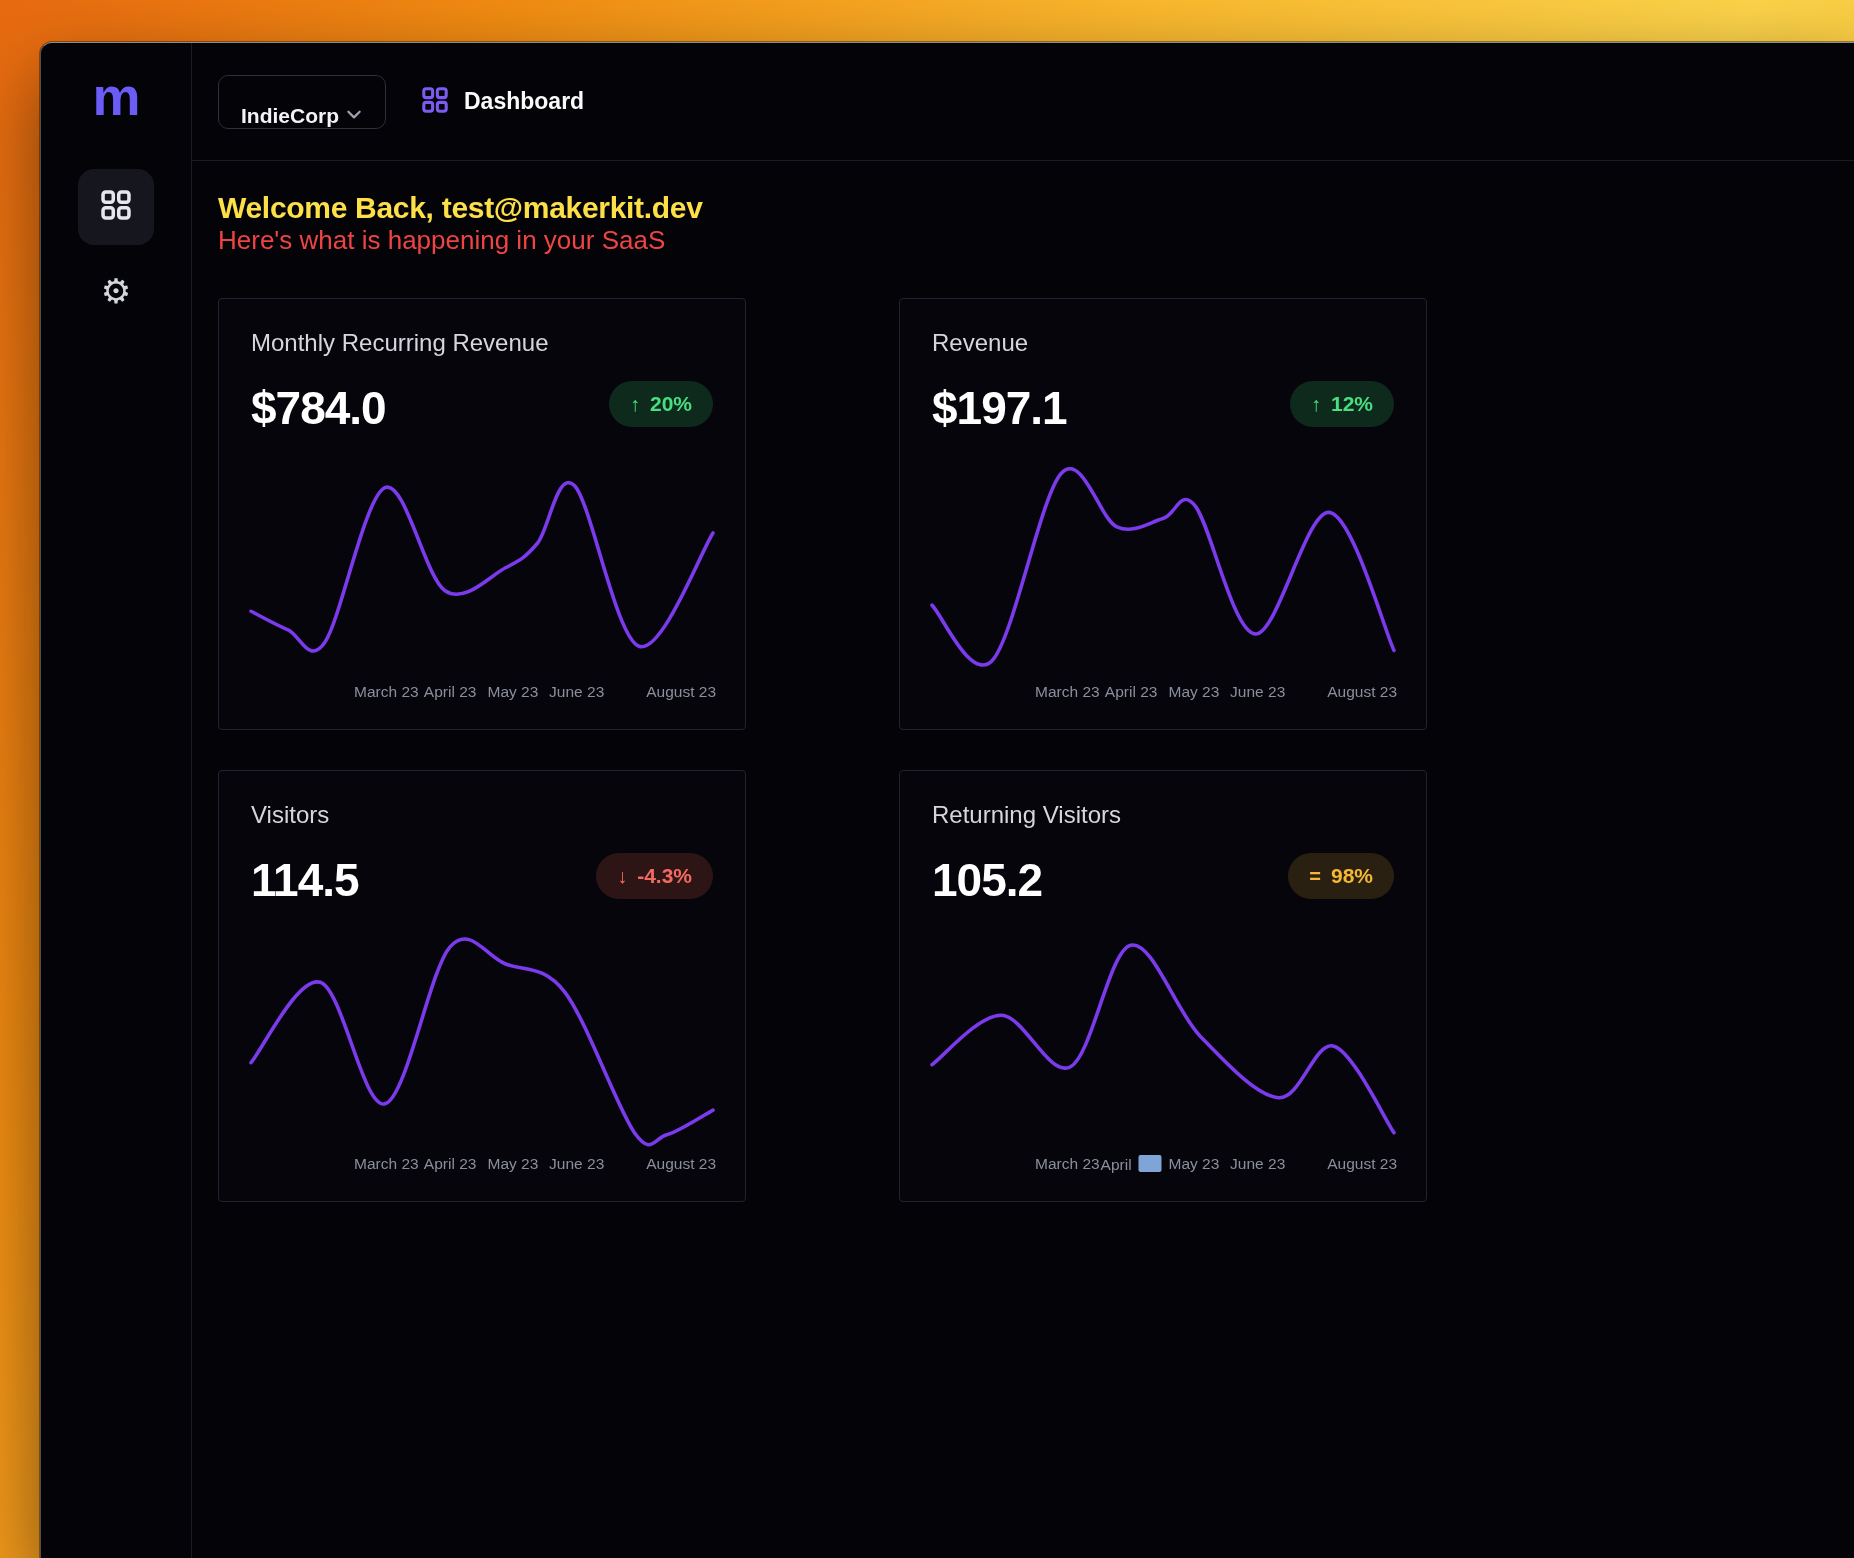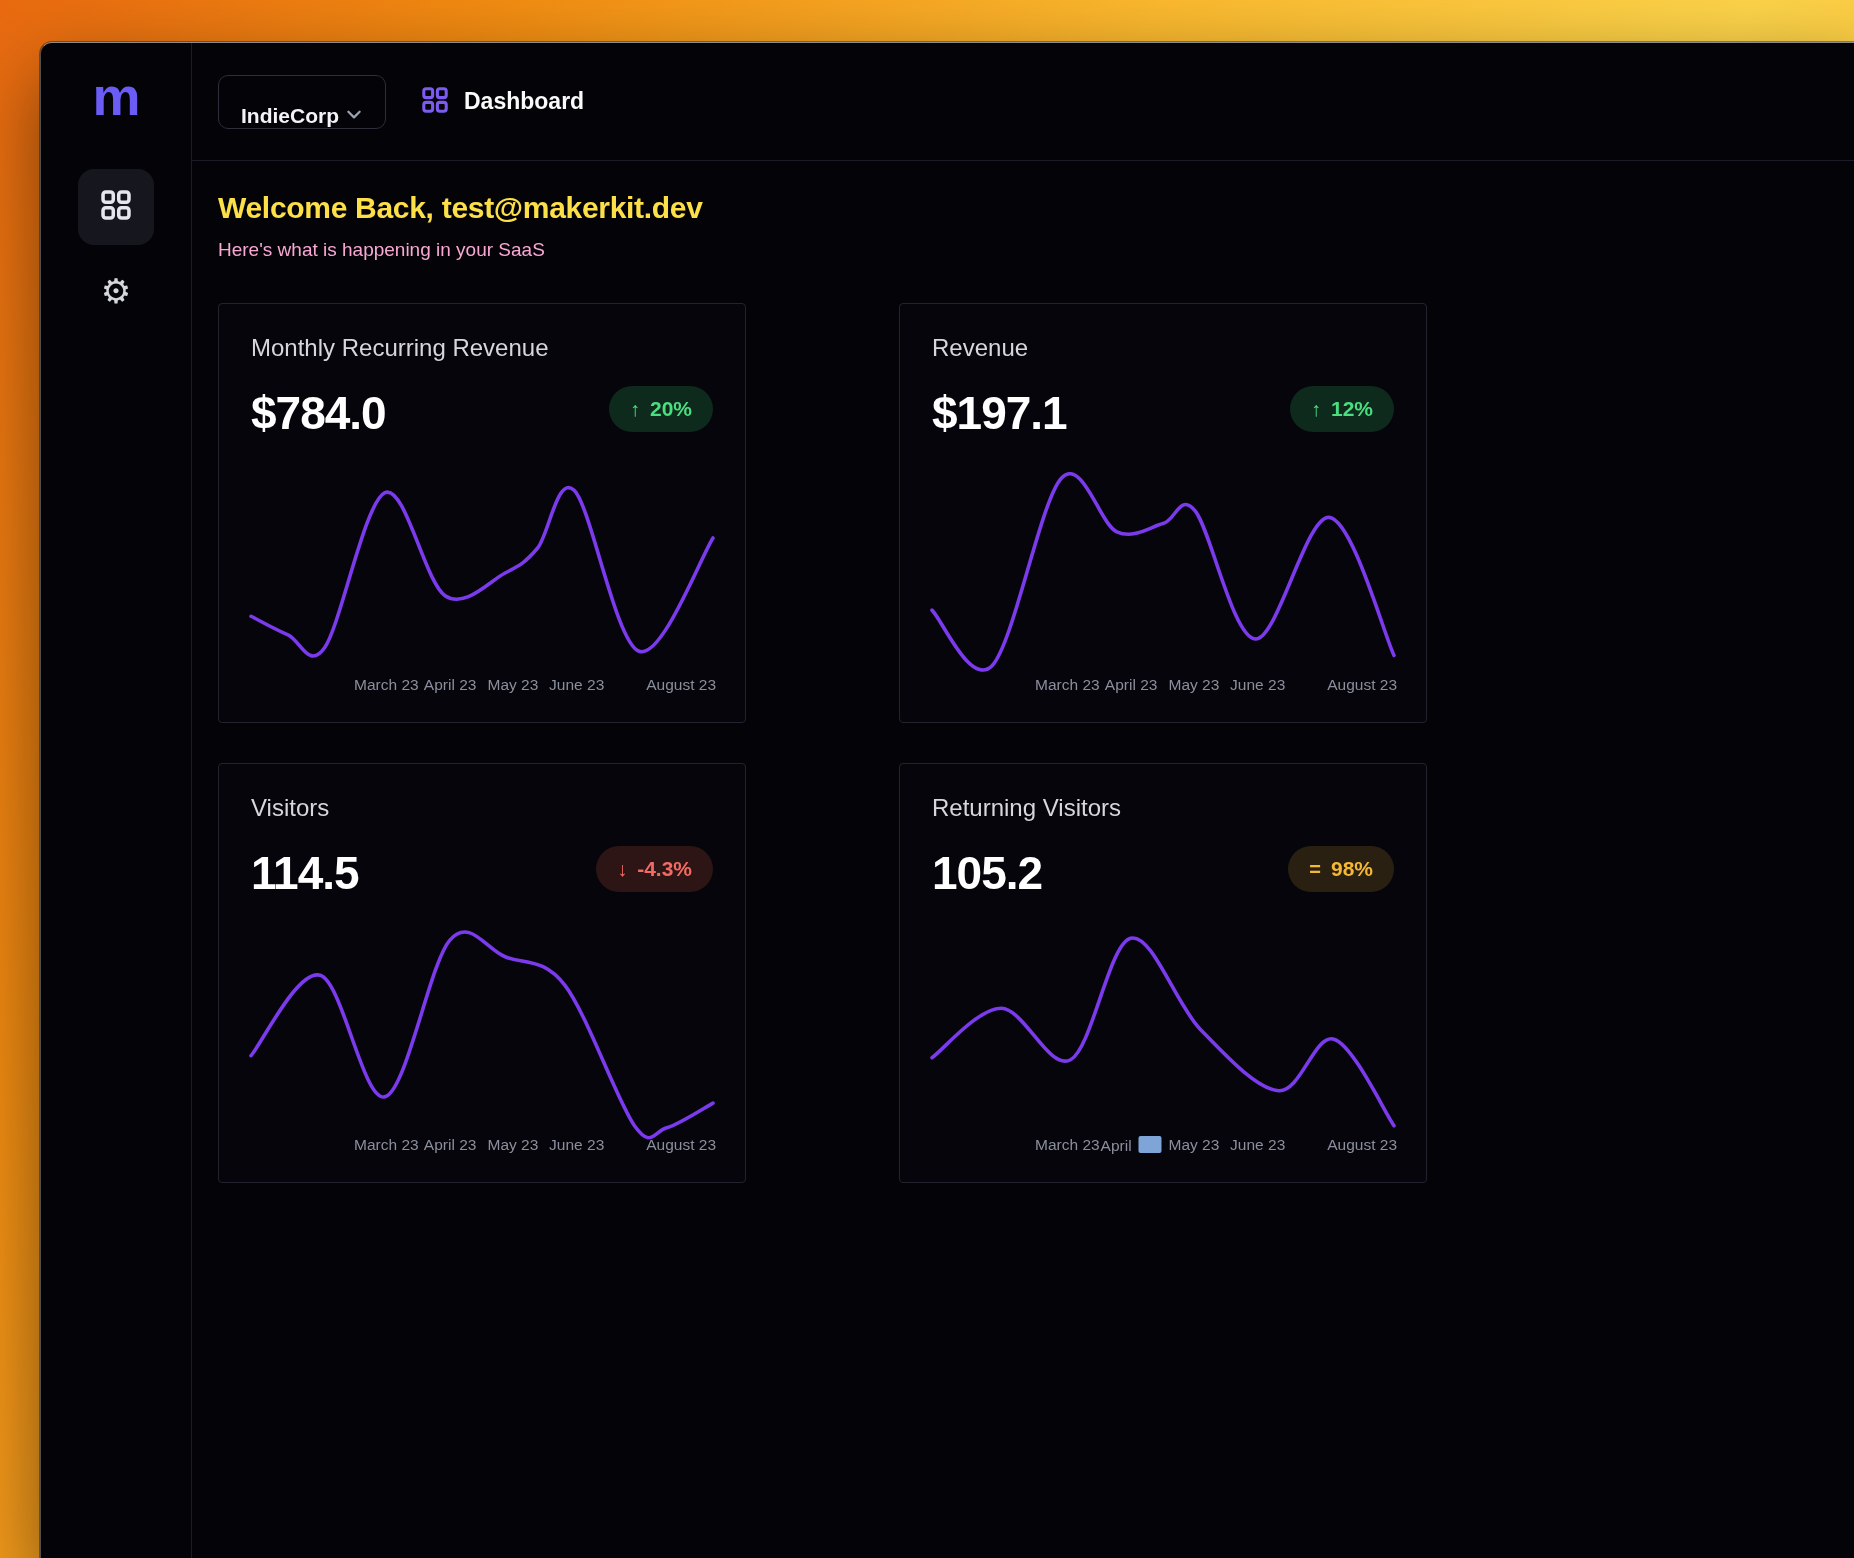--- a/index.html
+++ b/index.html
@@ -44,21 +44,21 @@
     display:inline-flex; align-items:flex-end; gap:6px; height:54px; padding:0 22px;
     border:1px solid #2e2e3c; border-radius:10px; background:transparent; cursor:pointer;
     color:#f4f4f6; font-size:21px; font-weight:600; font-family:inherit;
   }
   .page-nav { display:flex; align-items:center; gap:16px; cursor:pointer; }
   .page-nav .label { color:#fafafa; font-size:23px; font-weight:600; }
 
   
   .main { flex:1; padding:30px 26px; overflow:hidden; }
   .welcome-title { color:#fde047; font-size:30px; font-weight:700; letter-spacing:-0.3px; }
-  .welcome-sub { color:#f9a8d4; font-size:19px; margin-top:14px; }
+  .welcome-sub { color:#ef4444; font-size:26px; }
 
   .cards {
     margin-top:42px; display:grid;
     grid-template-columns:repeat(2,648px); column-gap:33px; row-gap:40px;
   }
   .card {
     width:528px; border:1px solid #23232f; border-radius:4px;
     background:#05050b; padding:30px 32px 24px;
   }
   .card-title { color:#d6d7dd; font-size:24px; font-weight:500; }
@@ -70,21 +70,21 @@
     border-radius:999px; font-size:21px; font-weight:600;
   }
   .badge .badge-icon { font-size:20px; }
   .badge.positive { background:#0e2a1d; color:#4ade80; }
   .badge.negative { background:#2d1516; color:#f36a62; }
   .badge.neutral  { background:#2a2012; color:#f5b834; }
   .badge.neutral .badge-icon { font-weight:800; }
 
   .chart { display:block; width:100%; height:206px; margin-top:30px; overflow:visible; }
 
-  .axis { position:relative; height:22px; font-size:15.5px; color:#8b8e9c; }
+  .axis { position:relative; height:22px; margin-top:12px; font-size:15.5px; color:#8b8e9c; }
   .tick { position:absolute; top:0; transform:translateX(-50%); white-space:nowrap; }
   .sel-box {
     display:inline-block; width:23px; height:17px; background:#7fa5d8;
     border-radius:2px; margin-left:7px; vertical-align:-2px;
   }
 
   svg .grid-sq { fill:none; stroke-width:2.6; }
 </style>
 </head>
 <body>

